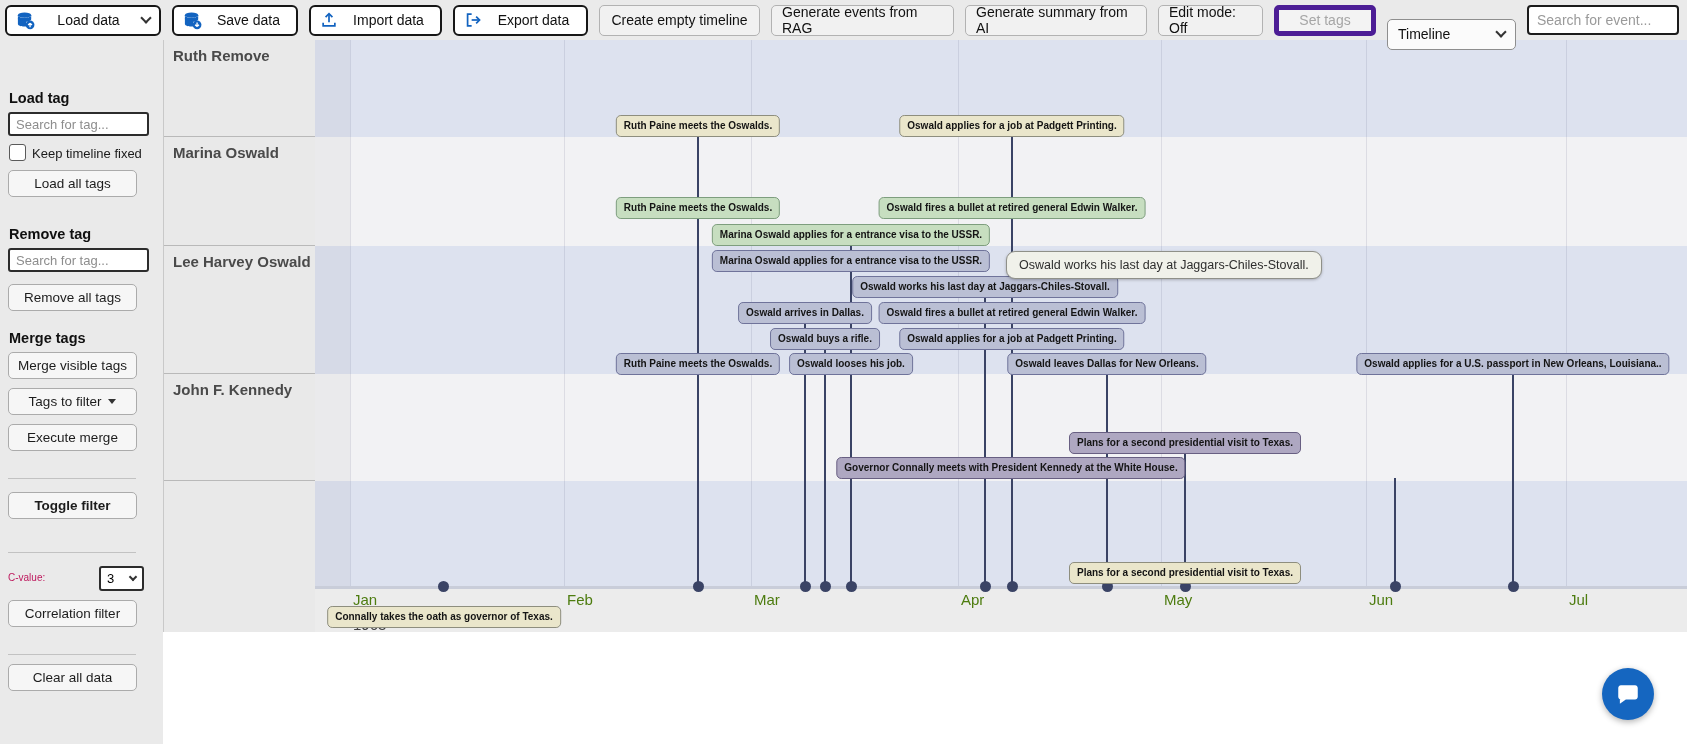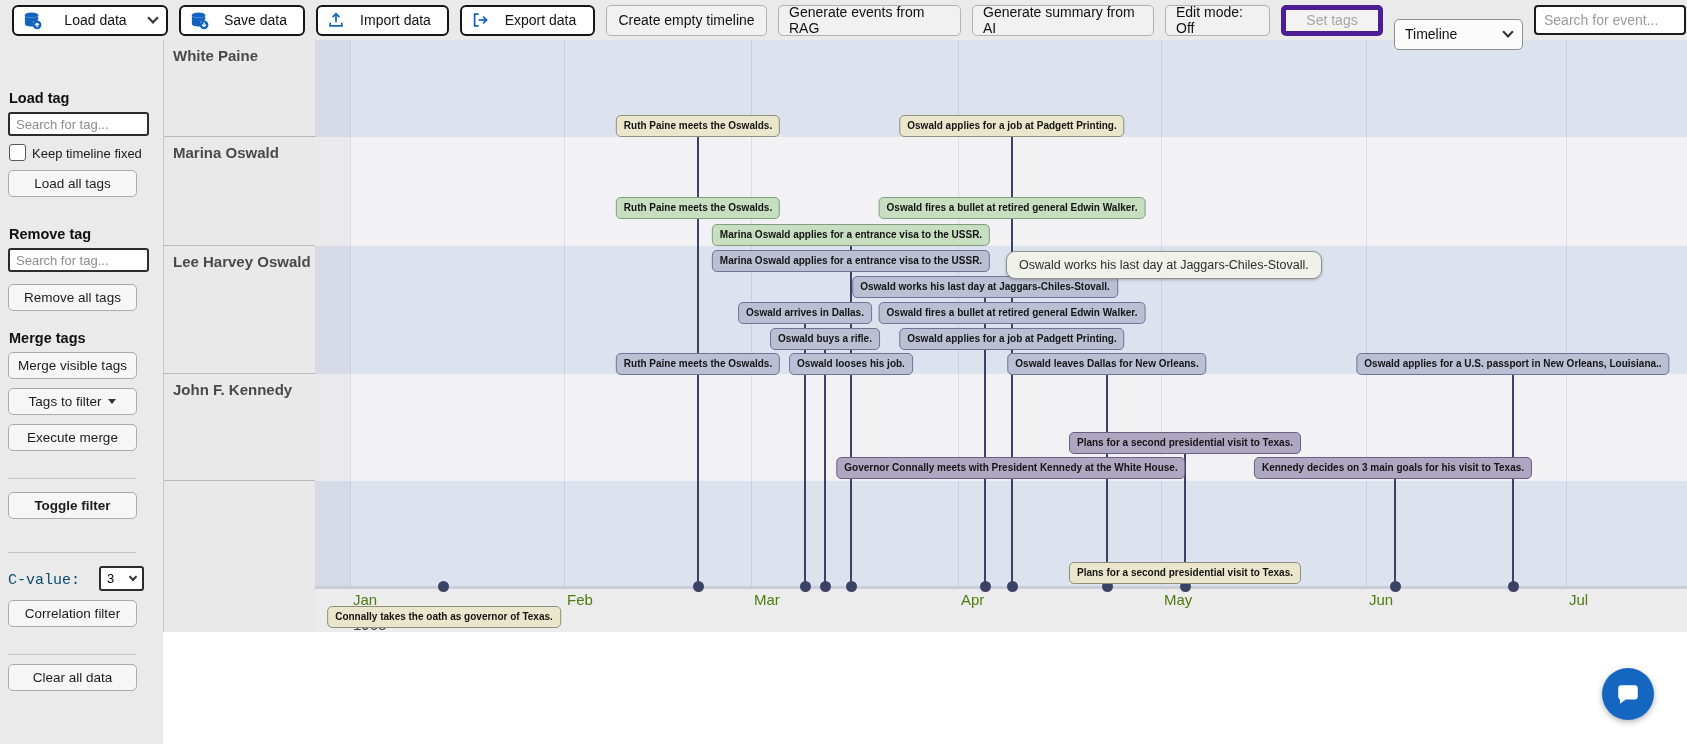--- a/index.html
+++ b/index.html
@@ -1,21 +1,21 @@
 <!DOCTYPE html>
 <html><head>
 <meta charset="utf-8">
 <style>
   * { margin:0; padding:0; box-sizing:border-box; }
   html,body { width:1687px; height:744px; background:#fff; font-family:"Liberation Sans",sans-serif; }
   .app { position:relative; width:1687px; height:744px; overflow:hidden; background:#fff; }
 
   
   .toolbar { position:absolute; left:0; top:0; width:1687px; height:40px; background:#eaeaea;
-             display:flex; align-items:center; gap:11px; padding-left:12px; z-index:10; }
+             display:flex; align-items:center; gap:11px; padding-left:5px; z-index:10; }
   .tb-btn { height:31px; display:flex; align-items:center; justify-content:center;
             border-radius:5px; font-size:14px; color:#111; cursor:pointer; flex:none; }
   .tb-primary { background:#fff; border:2px solid #161616; gap:8px; padding:0 9px; border-radius:6px; }
   .tb-plain { background:#f1f1f1; border:1px solid #b2b2b2; padding:0 10px; }
   .tb-disabled { background:#f3f3f3; border:5px solid #4c1d95; color:#a6a6a6; }
   .tb-select { background:#fbfbfb; border:1px solid #8e8e8e; justify-content:space-between; padding:0 10px;margin-top:28px; }
   .tb-search { height:30px; border:2px solid #1b1b1b; border-radius:4px; background:#fff;
                font-size:14px; padding:0 8px; color:#333; font-family:"Liberation Sans",sans-serif; }
   .tb-search::placeholder { color:#9a9a9a; }
   .chev { width:8px; height:8px; border-right:2px solid #333; border-bottom:2px solid #333;
@@ -31,21 +31,21 @@
   .sb-input::placeholder { color:#8d8d8d; }
   .sb-btn { position:absolute; left:8px; width:129px; height:27px; background:#f6f6f6;
             border:1px solid #ababab; border-radius:5px; font-size:13.5px; color:#1c1c1c;
             display:flex; align-items:center; justify-content:center; cursor:pointer; }
   .sb-div { position:absolute; left:8px; width:128px; height:1px; background:#c2c2c2; }
   .cb { position:absolute; left:9px; top:104px; width:17px; height:17px; background:#fff;
         border:1.5px solid #5a5a5a; border-radius:3px; cursor:pointer; }
   .cb-label { position:absolute; left:32px; top:106px; font-size:13px; color:#1a1a1a; }
   .caret { width:0; height:0; border-left:4px solid transparent; border-right:4px solid transparent;
            border-top:5px solid #333; margin-left:7px; }
-  .cv-label { position:absolute; left:8px; top:532px; font-size:15px; color:#0c4a6e;font-family:Liberation Mono, monospace; }
+  .cv-label { position:absolute; left:8px; top:532px; font-size:10px; color:#be185d; }
   .cv-select { position:absolute; left:99px; top:526px; width:45px; height:25px; background:#fff;
                border:2px solid #2c2c2c; border-radius:3px; display:flex; align-items:center;
                justify-content:space-between; padding:0 6px; font-size:13px; cursor:pointer; }
   .cv-select .chev { width:6px; height:6px; }
 
   
   .tl { position:absolute; left:163px; top:39px; width:1524px; height:593px; border-top:1px solid #b5b5b5; z-index:1; }
   .groupcol { position:absolute; left:0; top:0; width:152px; height:592px; background:#e9e9e9;
               border-left:1px solid #c9c9c9; }
   .gcell { position:absolute; left:0; width:152px; border-bottom:1px solid #b9b9b9;
@@ -197,21 +197,21 @@
     </div>
 
     <div class="sb-div" style="top:614px"></div>
     <div class="sb-btn" style="top:624px">
       <span>Clear all data</span>
     </div>
   </div>
 
   <div class="tl">
     <div class="groupcol" id="groupcol">
-        <div class="gcell" style="top: 0px; height: 97px;">White Paine</div>
+        <div class="gcell" style="top: 0px; height: 97px;">Ruth Remove</div>
         <div class="gcell" style="top: 97px; height: 109px;">Marina Oswald</div>
         <div class="gcell" style="top: 206px; height: 128px;">Lee Harvey Oswald</div>
         <div class="gcell" style="top: 334px; height: 107px;">John F. Kennedy</div>
       </div>
     <div class="plot" id="plot">
         <div class="rowbg row-dark" style="top: 0px; height: 97px;"></div>
         <div class="rowbg row-light" style="top: 97px; height: 109px;"></div>
         <div class="rowbg row-dark" style="top: 206px; height: 128px;"></div>
         <div class="rowbg row-light" style="top: 334px; height: 107px;"></div>
         <div class="rowbg row-dark" style="top: 441px; height: 106px;"></div>
@@ -264,21 +264,20 @@
         <div class="evt lavender" style="left: 490px; top: 262px;">Oswald arrives in Dallas.</div>
         <div class="evt lavender" style="left: 697px; top: 262px;">Oswald fires a bullet at retired general Edwin Walker.</div>
         <div class="evt lavender" style="left: 510px; top: 288px;">Oswald buys a rifle.</div>
         <div class="evt lavender" style="left: 697px; top: 288px;">Oswald applies for a job at Padgett Printing.</div>
         <div class="evt lavender" style="left: 383px; top: 313px;">Ruth Paine meets the Oswalds.</div>
         <div class="evt lavender" style="left: 536px; top: 313px;">Oswald looses his job.</div>
         <div class="evt lavender" style="left: 792px; top: 313px;">Oswald leaves Dallas for New Orleans.</div>
         <div class="evt lavender" style="left: 1198px; top: 313px;">Oswald applies for a U.S. passport in New Orleans, Louisiana..</div>
         <div class="evt mauve" style="left: 870px; top: 392px;">Plans for a second presidential visit to Texas.</div>
         <div class="evt mauve" style="left: 696px; top: 417px;">Governor Connally meets with President Kennedy at the White House.</div>
-        <div class="evt mauve" style="left: 1078px; top: 417px;">Kennedy decides on 3 main goals for his visit to Texas.</div>
         <div class="evt beige" style="left: 129px; top: 522px; margin-top: 44px;">Connally takes the oath as governor of Texas.</div>
         <div class="evt beige" style="left: 870px; top: 522px;">Plans for a second presidential visit to Texas.</div>
         <div class="tooltip" style="left: 691px; top: 211px;">Oswald works his last day at Jaggars-Chiles-Stovall.</div>
       </div>
   </div>
 
   <div class="chat">
     <svg width="26" height="26" viewBox="0 0 24 24">
       <path fill="#fff" d="M5.5 4h13c1.4 0 2.5 1.1 2.5 2.5v8c0 1.4-1.1 2.5-2.5 2.5H10l-5.5 4v-4h1c-1.4 0-2.5-1.1-2.5-2.5v-8C3 5.1 4.1 4 5.5 4z"></path>
     </svg>

